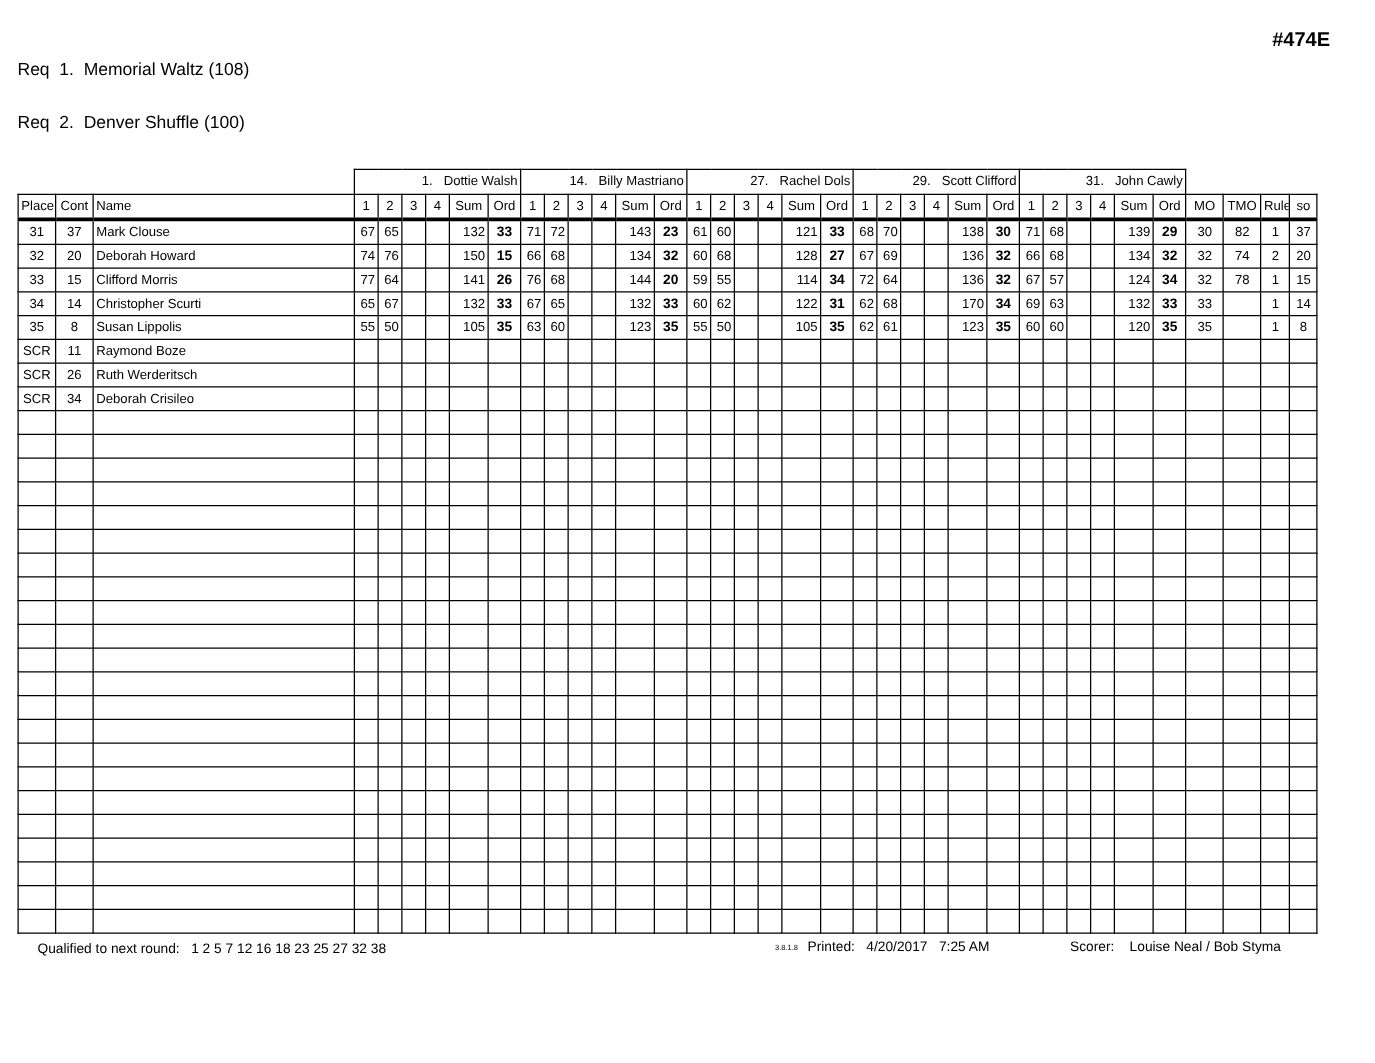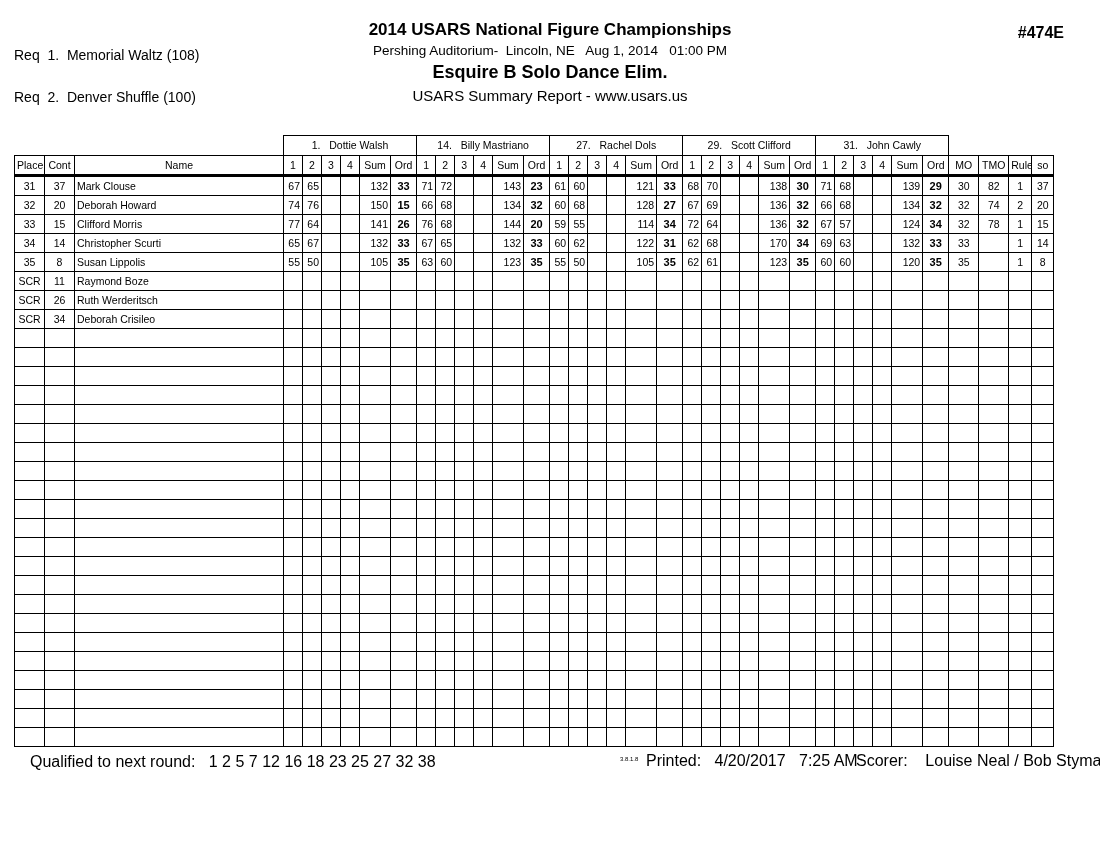--- a/index.html
+++ b/index.html
@@ -19,52 +19,46 @@
   table.score-table {
     position:absolute; left:14px; top:135px; width:1039px;
     border-collapse:collapse; table-layout:fixed; font-size:10.5px;
   }
   .score-table td, .score-table th {
     border:1px solid #000; height:18px; padding:0 2px; overflow:hidden;
     white-space:pre; line-height:1; font-weight:normal;
   }
   tr.jrow td { height:19px; }
   tr.jrow td.spacer { border:none; }
-  td.jbox { text-align:center; }
+  td.jbox { text-align:right; }
   tr.hrow th { border-bottom:3px solid #000000; text-align:center; }
-  tr.hrow th.name-h { text-align:center; }
+  tr.hrow th.name-h { text-align:left; }
   .place,.cont { text-align:center; }
   .name { text-align:left; }
   .score,.sum { text-align:right; }
   .ord { text-align:center; border-left:3px solid #000; border-right:3px solid #000; }
   tbody td.ord { font-weight:bold; font-size:11px; }
   .mo,.tmo,.rule,.so { text-align:center; }
 
-  .footer-item { position:absolute; font-size:16px; white-space:pre; }
+  .footer-item { position:absolute; font-size:11px; white-space:pre; }
   .f-qualified { left:30px; top:753px; }
   .f-version { left:620px; top:756px; font-size:6px; }
   .f-printed { left:646px; top:752px; }
   .f-scorer { left:856px; top:752px;text-align:right; }
 </style>
 </head>
 <body>
 
 <div class="page">
 
   <div class="req-block">
     <div>Req  1.  Memorial Waltz (108)</div>
     <div>Req  2.  Denver Shuffle (100)</div>
   </div>
 
-  <div class="titles">
-    <div class="title-main">2014 USARS National Figure Championships</div>
-    <div class="title-venue">Pershing Auditorium-  Lincoln, NE   Aug 1, 2014   01:00 PM</div>
-    <div class="title-event">Esquire B Solo Dance Elim.</div>
-    <div class="title-report">USARS Summary Report - www.usars.us</div>
-  </div>
 
   <div class="doc-number">#474E</div>
 
   <table class="score-table">
     <colgroup id="score-cols">
         <col style="width: 30px;">
         <col style="width: 30px;">
         <col style="width: 209px;">
         <col style="width: 19px;">
         <col style="width: 19px;">

